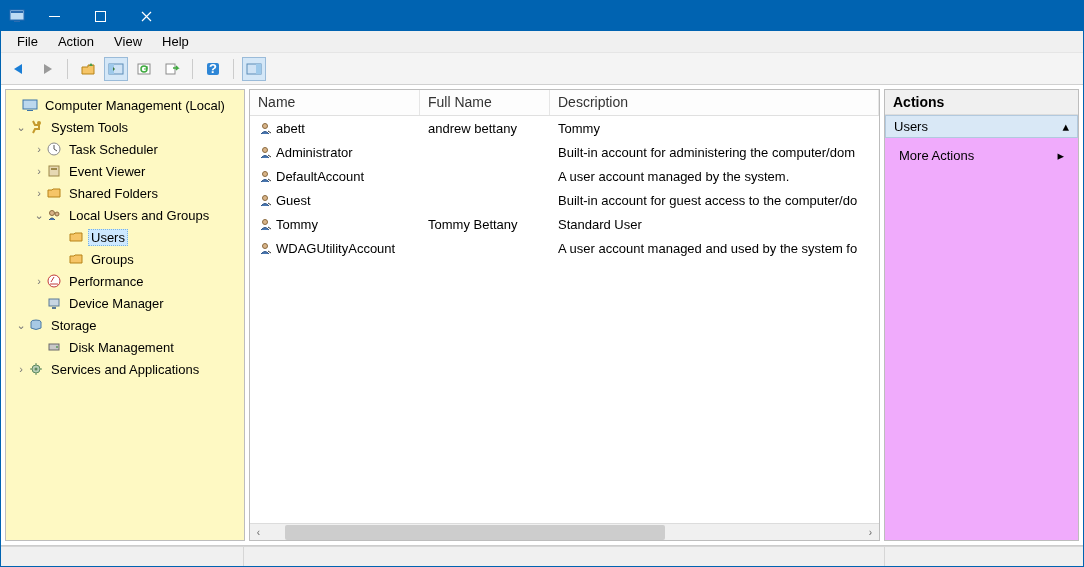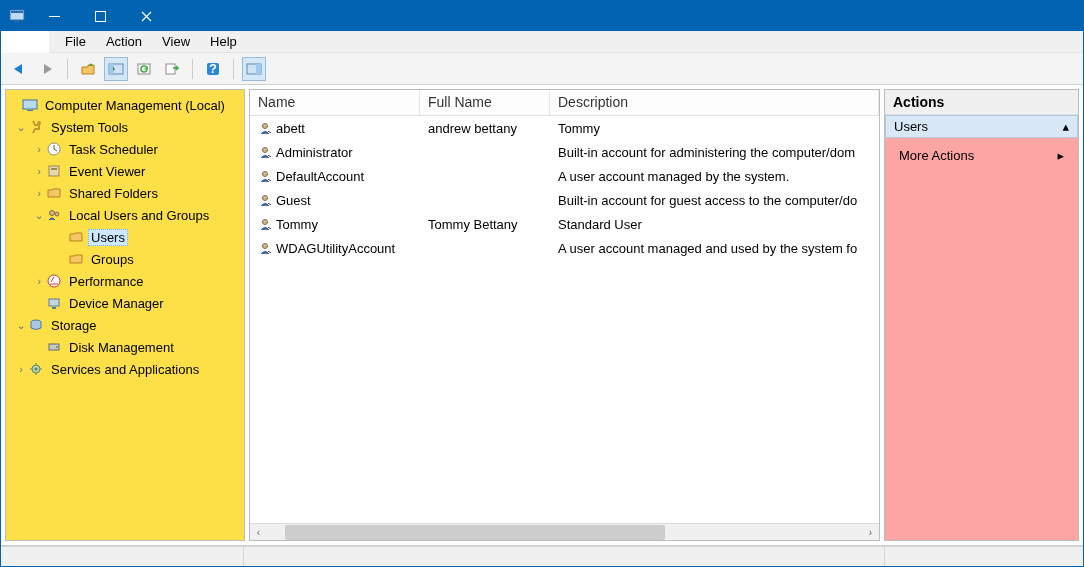--- a/index.html
+++ b/index.html
@@ -6,34 +6,34 @@
     body { width: 1084px; height: 567px; background: #fff; border: 1px solid #0063b1; overflow: hidden; display: flex; flex-direction: column; }
 
     
     .title-bar { height: 30px; background: #0063b1; color: #fff; display: flex; align-items: center; }
     .title-bar .app-icon { width: 16px; height: 16px; margin: 0 6px 0 8px; display: inline-flex; }
     .title-bar .title { font-size: 14px; flex: 1; }
     .title-bar .win-buttons { display: flex; }
     .title-bar .win-btn { width: 46px; height: 30px; display: flex; align-items: center; justify-content: center; color: #fff; }
 
     
-    .menu-bar { height: 22px; background: #f0f0f0; display: flex; align-items: center; padding: 0 6px; gap: 0; border-bottom: 1px solid #e5e5e5; margin-left: 48px; }
+    .menu-bar { height: 22px; background: #f0f0f0; display: flex; align-items: center; padding: 0 6px; gap: 0; border-bottom: 1px solid #e5e5e5; }
     .menu-bar .menu-item { padding: 2px 10px; font-size: 13px; }
 
     
     .toolbar { height: 32px; background: #f4f4f4; border-bottom: 1px solid #d0d0d0; display: flex; align-items: center; padding: 0 6px; gap: 4px; }
     .toolbar .tb-btn { width: 24px; height: 24px; display: flex; align-items: center; justify-content: center; border: 1px solid transparent; }
     .toolbar .tb-sep { width: 1px; height: 20px; background: #ccc; margin: 0 4px; }
     .toolbar .tb-btn.active { background: #d4e7f7; border-color: #9abbd9; }
 
     
     .content { flex: 1; display: flex; border-bottom: 1px solid #ccc; overflow: hidden; }
 
     
-    .tree-panel { width: 240px; border: 1px solid #bdbdbd; margin: 4px 2px 4px 4px; overflow: auto; background: #fde047; }
+    .tree-panel { width: 240px; border: 1px solid #bdbdbd; margin: 4px 2px 4px 4px; overflow: auto; background: #fef9c3; }
     .tree { padding: 4px 0; }
     .tree-item { display: flex; align-items: center; height: 22px; white-space: nowrap; padding-right: 4px; }
     .tree-item .tw { width: 14px; text-align: center; color: #777; font-size: 11px; display: inline-block; }
     .tree-item .icon { width: 16px; height: 16px; margin-right: 4px; display: inline-flex; align-items: center; justify-content: center; flex-shrink: 0; }
     .tree-item .label { padding: 1px 3px; }
     .tree-item.selected .label { background: #cde8ff; border: 1px dotted #7ab5e0; padding: 0 2px; }
 
     
     .list-panel { flex: 1; border: 1px solid #bdbdbd; margin: 4px 2px; display: flex; flex-direction: column; background:#fff; overflow: hidden; }
     .list-header { display: flex; height: 26px; border-bottom: 1px solid #e0e0e0; background: #fdfdfd; }
@@ -44,21 +44,21 @@
     .user-icon { width: 14px; height: 14px; display: inline-flex; flex-shrink: 0; }
     .col-name { width: 170px; }
     .col-full { width: 130px; }
     .col-desc { flex: 1; }
     .list-scrollbar { height: 17px; background: #f0f0f0; border-top: 1px solid #dcdcdc; display: flex; align-items: center; }
     .list-scrollbar .thumb { height: 15px; background: #cdcdcd; margin-left: 18px; width: 380px; border-radius: 2px; }
     .list-scrollbar .arrow { width: 17px; text-align: center; color: #666; font-size: 10px; }
     .list-scrollbar .track { flex:1; }
 
     
-    .actions-panel { width: 195px; border: 1px solid #bdbdbd; margin: 4px 4px 4px 2px; background: #fca5a5; display: flex; flex-direction: column; }
+    .actions-panel { width: 195px; border: 1px solid #bdbdbd; margin: 4px 4px 4px 2px; background: #f0abfc; display: flex; flex-direction: column; }
     .actions-header { font-weight: 600; font-size: 14px; padding: 4px 8px; background: #f0f0f0; border-bottom: 1px solid #ddd; }
     .actions-sub { background: #d9e8f6; border: 1px solid #b2c9de; margin: 0; padding: 3px 8px; display:flex; justify-content: space-between; align-items: center; font-size: 13px; }
     .actions-list { padding: 6px 10px; }
     .actions-item { display: flex; align-items: center; justify-content: space-between; padding: 4px 4px; font-size: 13px; gap: 28px; }
 
     
     .status-bar { height: 20px; background: #f0f0f0; border-top: 1px solid #d6d6d6; display:flex; }
     .status-bar .seg { border-right: 1px solid #d6d6d6; height:100%; }
 
     

